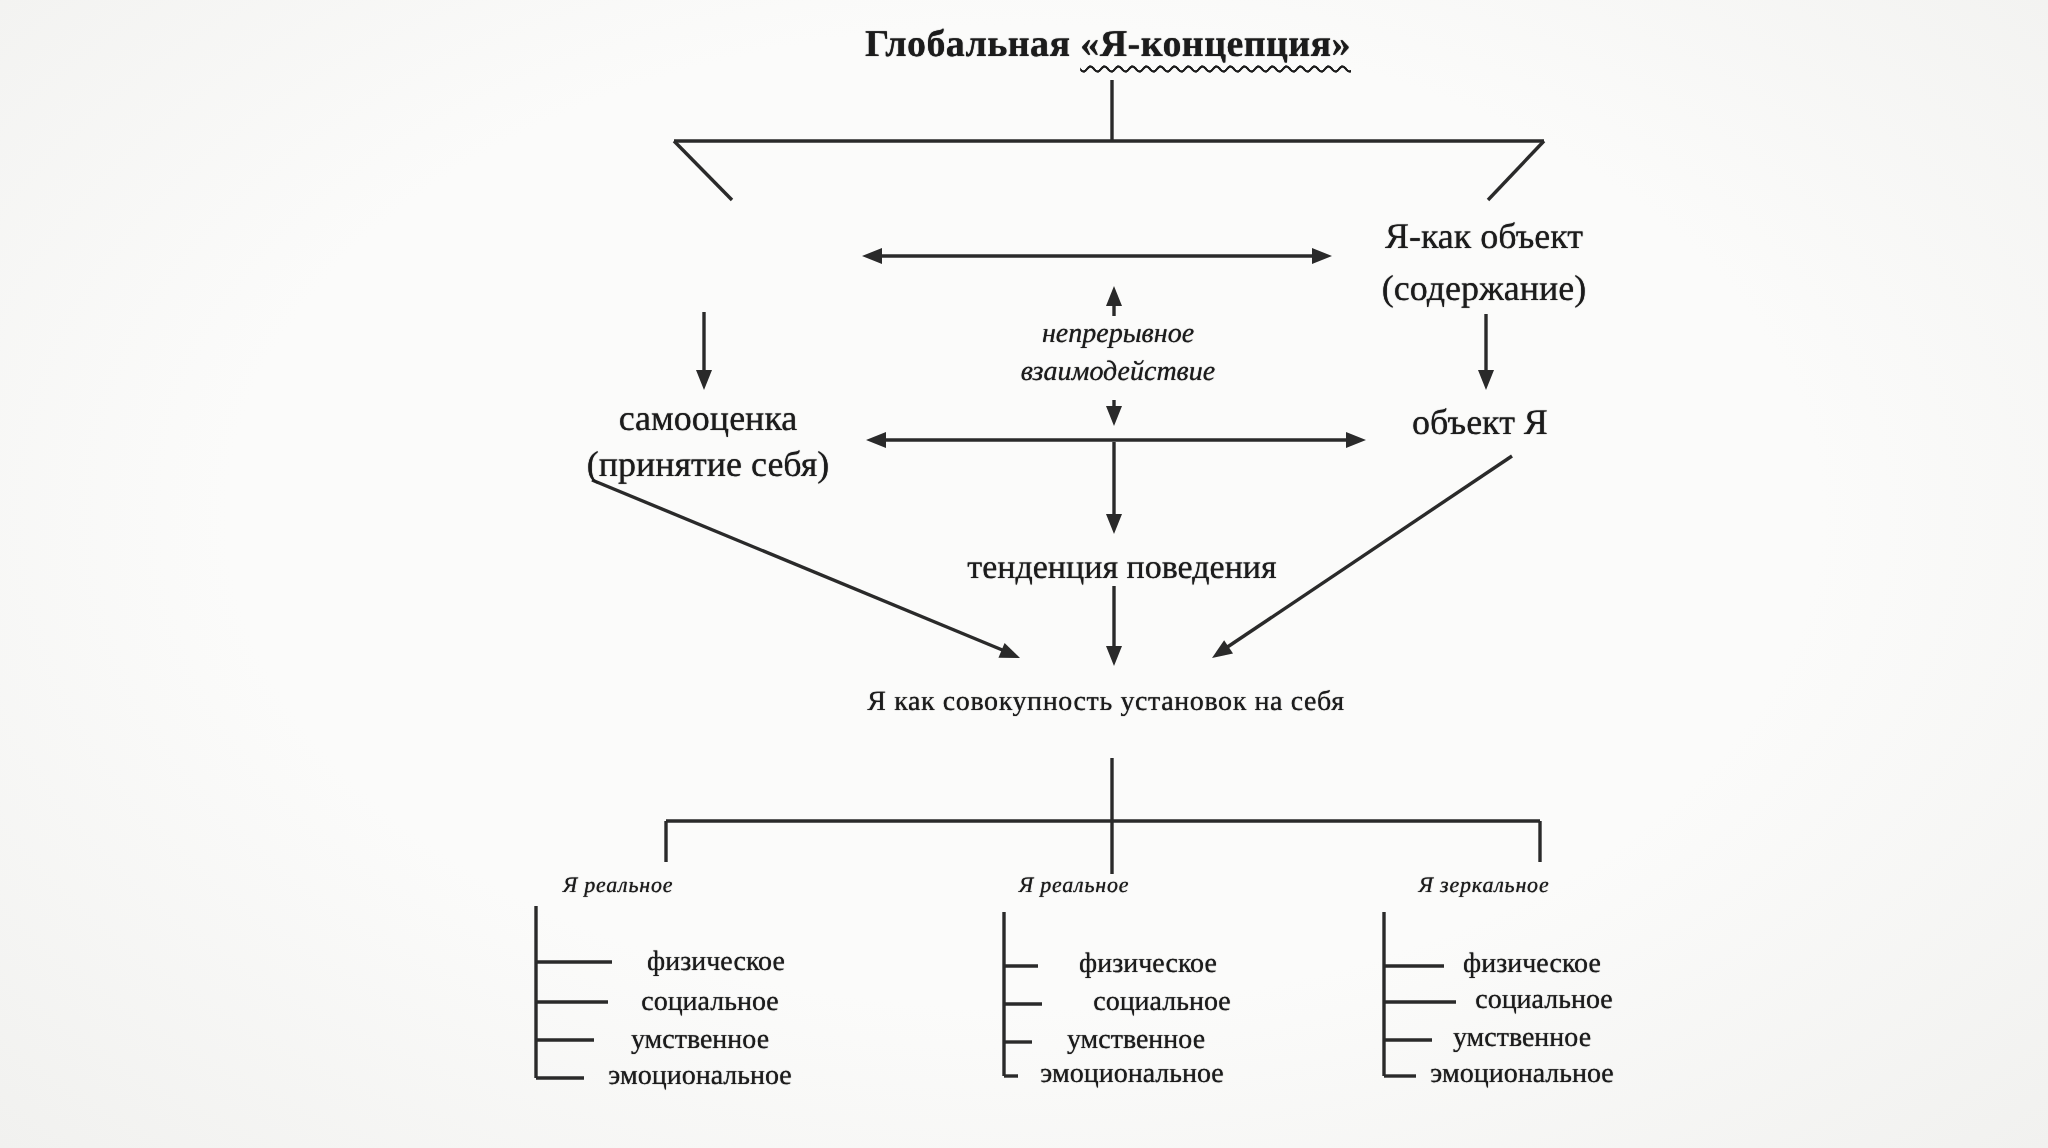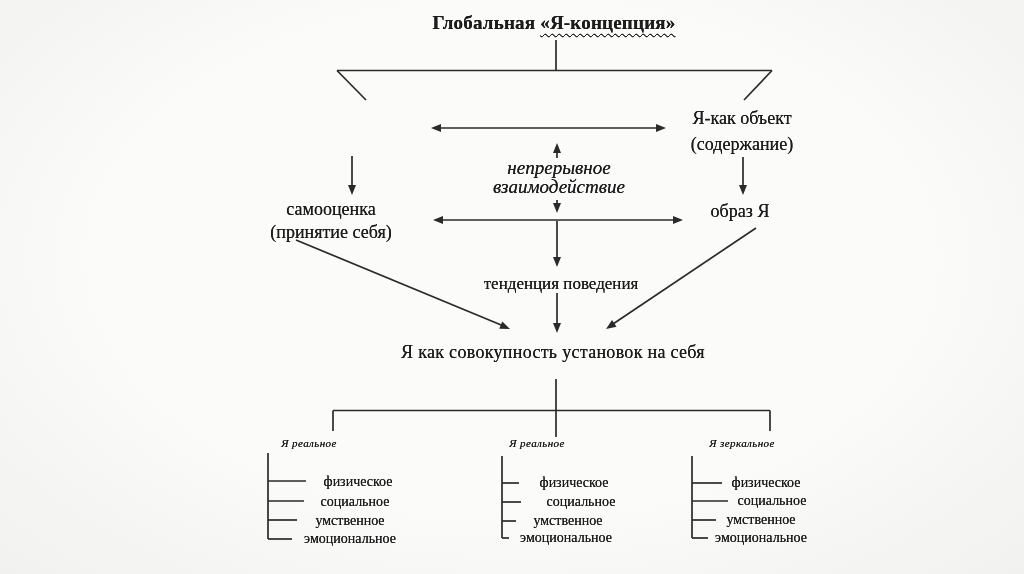--- a/index.html
+++ b/index.html
@@ -29,23 +29,23 @@
   .lbl > span{display:block;}
   .t-title{font-size:19px;font-weight:700;line-height:26px;letter-spacing:.2px;}
   .wavy{
     text-decoration:underline;
     text-decoration-style:wavy;
     text-decoration-thickness:1px;
     text-underline-offset:4px;
   }
   .t-node{font-size:18px;line-height:26px;}
   .t-node2{font-size:18px;line-height:23px;}
-  .t-ital{font-size:19px;line-height:19px;font-style:italic;}
+  .t-ital{font-size:14px;line-height:19px;font-style:italic;}
   .t-tend{font-size:17px;line-height:23px;}
-  .t-agg{font-size:18px;line-height:26px;letter-spacing:.3px;}
+  .t-agg{font-size:14px;line-height:26px;letter-spacing:.3px;}
   .t-branch{font-size:11px;line-height:20px;font-style:italic;letter-spacing:.4px;}
   .t-item{font-size:14px;line-height:20px;}
 </style>
 </head>
 <body>
 
 <div class="stage">
 
   <svg class="wires" viewBox="0 0 1024 574">
 
@@ -138,27 +138,27 @@
   <div class="lbl t-node" style="left:742px;top:105px">
     <span>Я-как объект</span>
     <span>(содержание)</span>
   </div>
 
   <div class="lbl t-ital" style="left:559px;top:158px">
     <span>непрерывное</span>
     <span>взаимодействие</span>
   </div>
 
-  <div class="lbl t-node2" style="left:331px;top:198px">
+  <div class="lbl t-node2" style="left:354px;top:198px">
     <span>самооценка</span>
     <span>(принятие себя)</span>
   </div>
 
   <div class="lbl t-node2" style="left:740px;top:200px">
-    <span>образ Я</span>
+    <span>объект Я</span>
   </div>
 
   <div class="lbl t-tend" style="left:561px;top:272px">
     <span>тенденция поведения</span>
   </div>
 
   <div class="lbl t-agg" style="left:553px;top:339px">
     <span>Я как совокупность установок на себя</span>
   </div>
 

